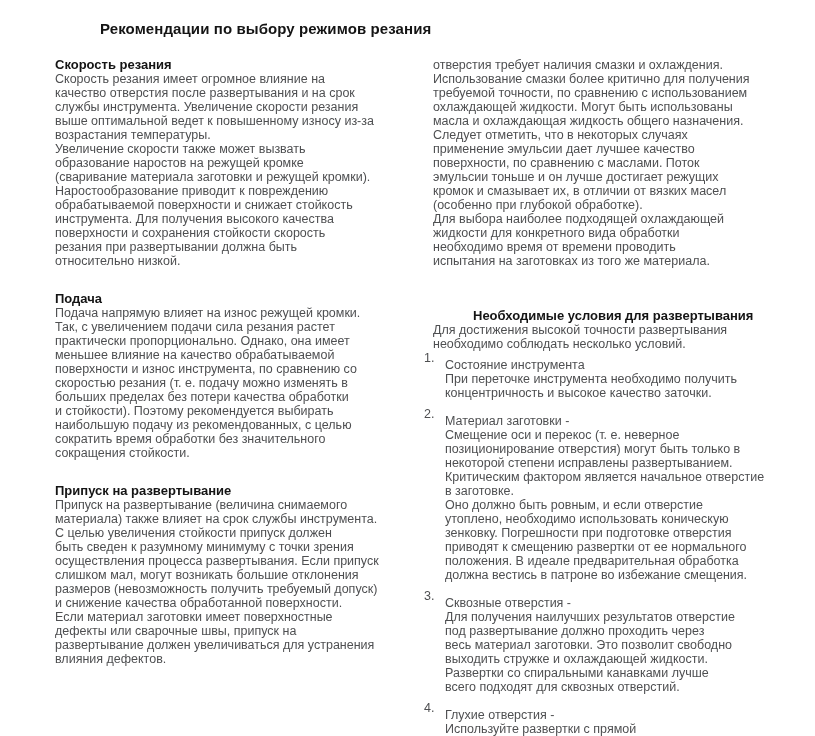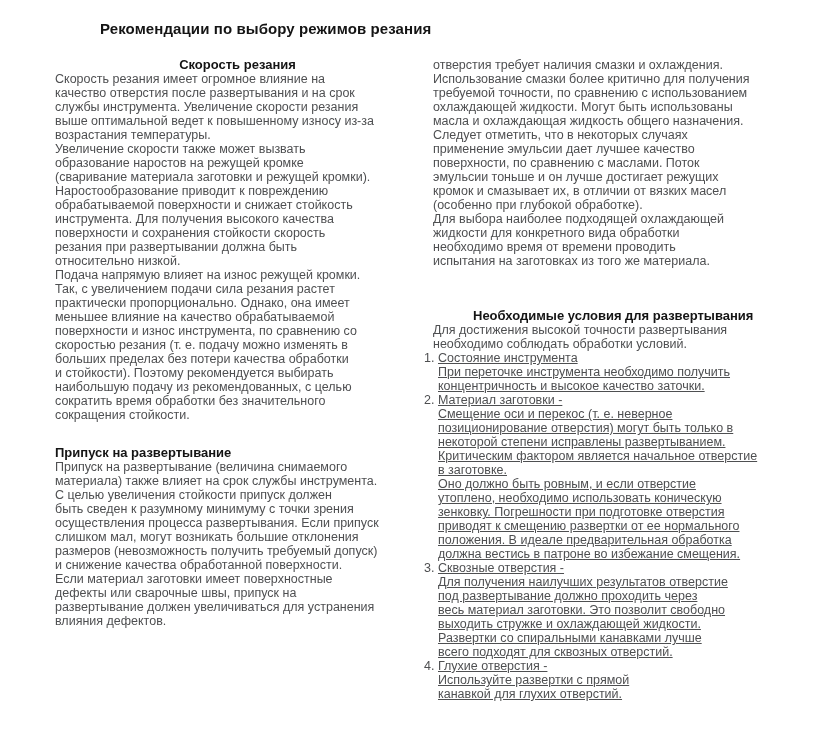--- a/index.html
+++ b/index.html
@@ -43,21 +43,20 @@
   }
   .sec-heading {
     margin: 24px 0 0 0;
     font-size: 13px;
     line-height: 14px;
     font-weight: 700;
     color: #141414;
   }
   .sec-heading.first {
     margin-top: 0;
-    text-align: center;
   }
   .cond-heading {
     margin-top: 41px;
     margin-left: 40px;
   }
   .body-text {
     margin: 0;
     font-size: 12.5px;
     line-height: 14px;
     white-space: pre-line;
@@ -70,25 +69,24 @@
     margin-left: -9px;
   }
   .item-num {
     flex: 0 0 14px;
     width: 14px;
     font-size: 12.5px;
     line-height: 14px;
   }
   .item-text {
     flex: 1;
-    margin: 0;
+    margin: 7px;
     font-size: 12.5px;
     line-height: 14px;
     white-space: pre-line;
-    text-decoration: underline;
   }
 </style>
 </head>
 <body>
 
 <div class="doc">
 
   <h1 class="page-title">Рекомендации по выбору режимов резания</h1>
 
   <div class="cols">
@@ -107,20 +105,21 @@
 (сваривание материала заготовки и режущей кромки).
 Наростообразование приводит к повреждению
 обрабатываемой поверхности и снижает стойкость
 инструмента. Для получения высокого качества
 поверхности и сохранения стойкости скорость
 резания при развертывании должна быть
 относительно низкой.</p>
       </div>
 
       <div>
+        <h2 class="sec-heading">Подача</h2>
         <p class="body-text">Подача напрямую влияет на износ режущей кромки.
 Так, с увеличением подачи сила резания растет
 практически пропорционально. Однако, она имеет
 меньшее влияние на качество обрабатываемой
 поверхности и износ инструмента, по сравнению со
 скоростью резания (т. е. подачу можно изменять в
 больших пределах без потери качества обработки
 и стойкости). Поэтому рекомендуется выбирать
 наибольшую подачу из рекомендованных, с целью
 сократить время обработки без значительного
@@ -162,21 +161,21 @@
 кромок и смазывает их, в отличии от вязких масел
 (особенно при глубокой обработке).
 Для выбора наиболее подходящей охлаждающей
 жидкости для конкретного вида обработки
 необходимо время от времени проводить
 испытания на заготовках из того же материала.</p>
 
       <div>
         <h2 class="sec-heading cond-heading">Необходимые условия для развертывания</h2>
         <p class="body-text">Для достижения высокой точности развертывания
-необходимо соблюдать обработки условий.</p>
+необходимо соблюдать несколько условий.</p>
 
         <div class="cond-list">
 
           <div class="cond-item">
             <span class="item-num">1.</span>
             <p class="item-text">Состояние инструмента
 При переточке инструмента необходимо получить
 концентричность и высокое качество заточки.</p>
           </div>
 

